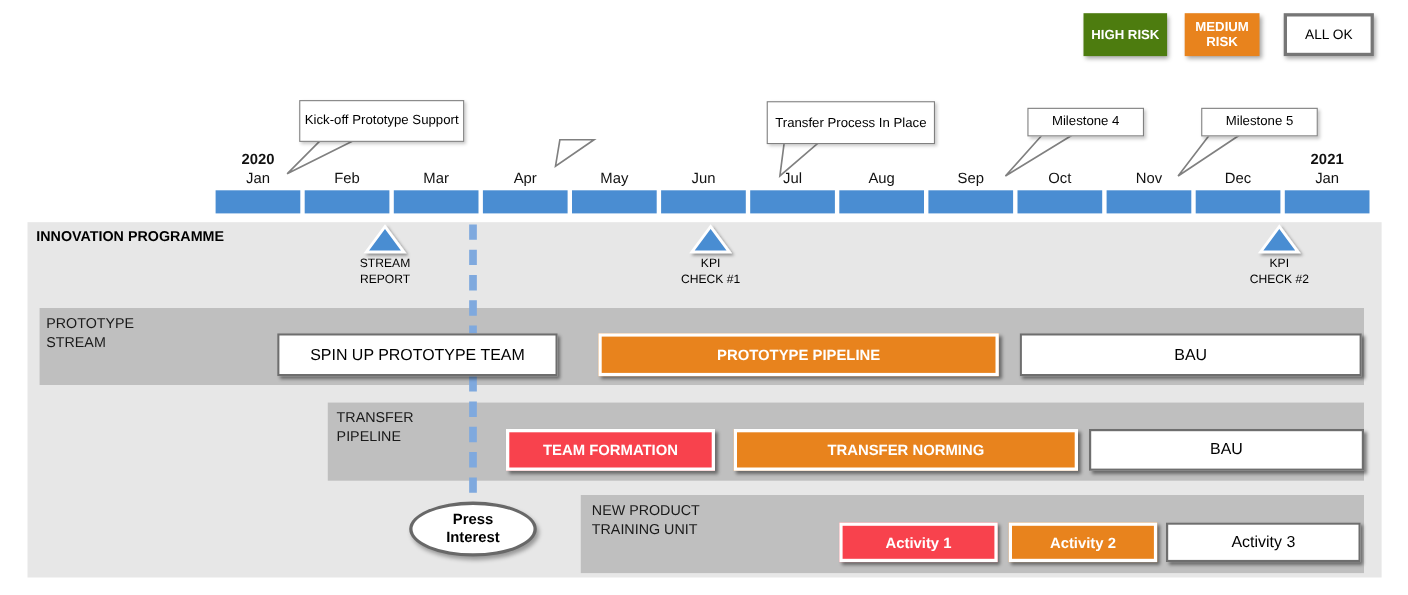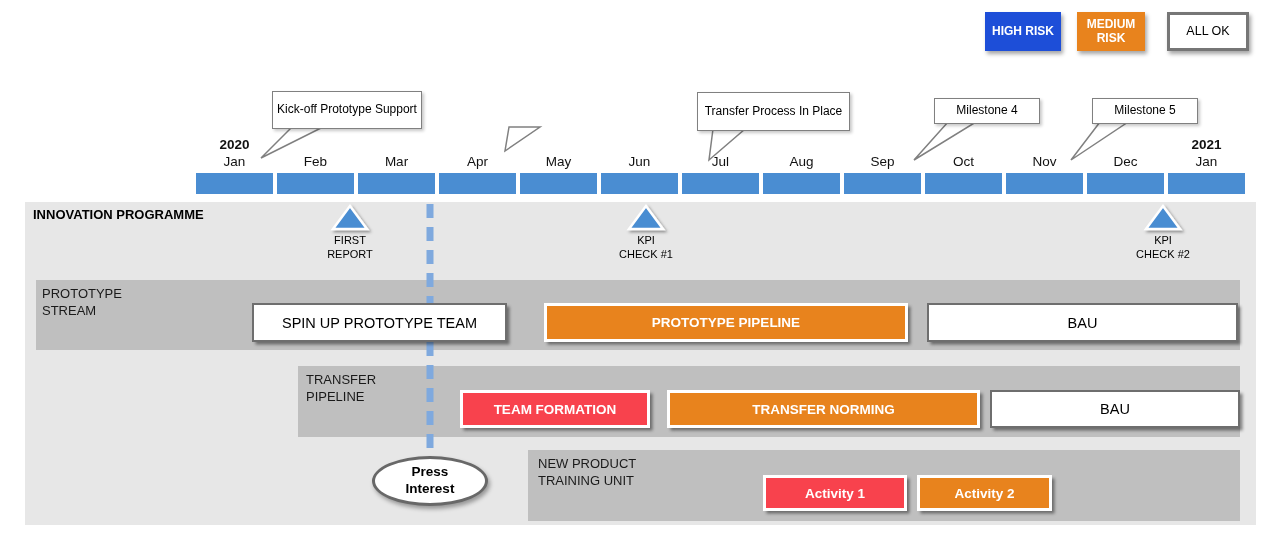--- a/index.html
+++ b/index.html
@@ -2,21 +2,21 @@
 <html><head>
 <meta charset="utf-8">
 <style>
   html,body{margin:0;padding:0;background:#fff;}
   .canvas{position:relative;width:1280px;height:541px;background:#fff;overflow:hidden;
           font-family:"Liberation Sans","DejaVu Sans",sans-serif;color:#111;}
   
   .legend-item{position:absolute;top:12px;height:39px;box-sizing:border-box;display:flex;
      align-items:center;justify-content:center;text-align:center;font-size:12px;font-weight:bold;
      line-height:1.15;box-shadow:2px 3px 4px rgba(0,0,0,.35);}
-  .legend-item.high{background:#1d4ed8;color:#fff;}
+  .legend-item.high{background:#4d7c0f;color:#fff;}
   .legend-item.medium{background:#E8831D;color:#fff;}
   .legend-item.ok{background:#fff;color:#000;font-weight:normal;font-size:12.5px;border:3px solid #767676;}
   
   .seg{position:absolute;top:173px;height:21px;background:#4A8DD2;}
   .month{position:absolute;top:154px;width:64px;text-align:center;font-size:13.5px;color:#111;}
   .year{position:absolute;top:137px;width:60px;text-align:center;font-size:13.5px;font-weight:bold;color:#111;}
   
   .callout{position:absolute;box-sizing:border-box;background:#fff;border:1.5px solid #808080;
      display:flex;align-items:center;justify-content:center;text-align:center;font-size:12px;
      line-height:1.3;color:#000;z-index:6;box-shadow:2px 2px 3px rgba(0,0,0,.22);padding:1px 4px;}
@@ -108,30 +108,31 @@
     <div class="seg" style="left: 1087px; width: 77px;"></div>
     <div class="month" style="left: 1093.5px;">Dec</div>
     <div class="seg" style="left: 1168px; width: 77px;"></div>
     <div class="month" style="left: 1174.5px;">Jan</div>
     <div class="year" style="left: 204.5px;">2020</div>
     <div class="year" style="left: 1176.5px;">2021</div>
     <div class="callout" style="left: 272px; top: 91px; width: 150px; height: 38px;">Kick-off Prototype Support</div>
     <div class="callout" style="left: 697px; top: 92px; width: 153px; height: 39px;">Transfer Process In Place</div>
     <div class="callout" style="left: 934px; top: 98px; width: 106px; height: 26px; text-align: right;">Milestone 4</div>
     <div class="callout" style="left: 1092px; top: 98px; width: 106px; height: 26px;">Milestone 5</div>
-    <div class="marker-label" style="left: 310px;"><span>FIRST</span><br><span>REPORT</span></div>
+    <div class="marker-label" style="left: 310px;"><span>STREAM</span><br><span>REPORT</span></div>
     <div class="marker-label" style="left: 606px;"><span>KPI</span><br><span>CHECK #1</span></div>
     <div class="marker-label" style="left: 1123px;"><span>KPI</span><br><span>CHECK #2</span></div>
     <div class="row-band" style="left: 36px; top: 280px; width: 1204px; height: 70px;"></div>
     <div class="row-label" style="left: 42px; top: 286px;">PROTOTYPE STREAM</div>
     <div class="bar ok" style="left: 252px; top: 303px; width: 255px; height: 39px;">SPIN UP PROTOTYPE TEAM</div>
     <div class="bar medium" style="left: 544px; top: 303px; width: 364px; height: 39px;">PROTOTYPE PIPELINE</div>
     <div class="bar ok" style="left: 927px; top: 303px; width: 311px; height: 39px;">BAU</div>
     <div class="row-band" style="left: 298px; top: 366px; width: 942px; height: 71px;"></div>
     <div class="row-label" style="left: 306px; top: 372px;">TRANSFER PIPELINE</div>
     <div class="bar high" style="left: 460px; top: 390px; width: 190px; height: 38px;">TEAM FORMATION</div>
     <div class="bar medium" style="left: 667px; top: 390px; width: 313px; height: 38px;">TRANSFER NORMING</div>
     <div class="bar ok" style="left: 990px; top: 390px; width: 250px; height: 38px;">BAU</div>
     <div class="row-band" style="left: 528px; top: 450px; width: 712px; height: 71px;"></div>
     <div class="row-label" style="left: 538px; top: 456px;">NEW PRODUCT TRAINING UNIT</div>
     <div class="bar high" style="left: 763px; top: 475px; width: 144px; height: 36px;">Activity 1</div>
     <div class="bar medium" style="left: 917px; top: 475px; width: 135px; height: 36px;">Activity 2</div>
+    <div class="bar ok" style="left: 1060px; top: 475px; width: 177px; height: 36px;">Activity 3</div>
   </div>
 
 </body></html>

